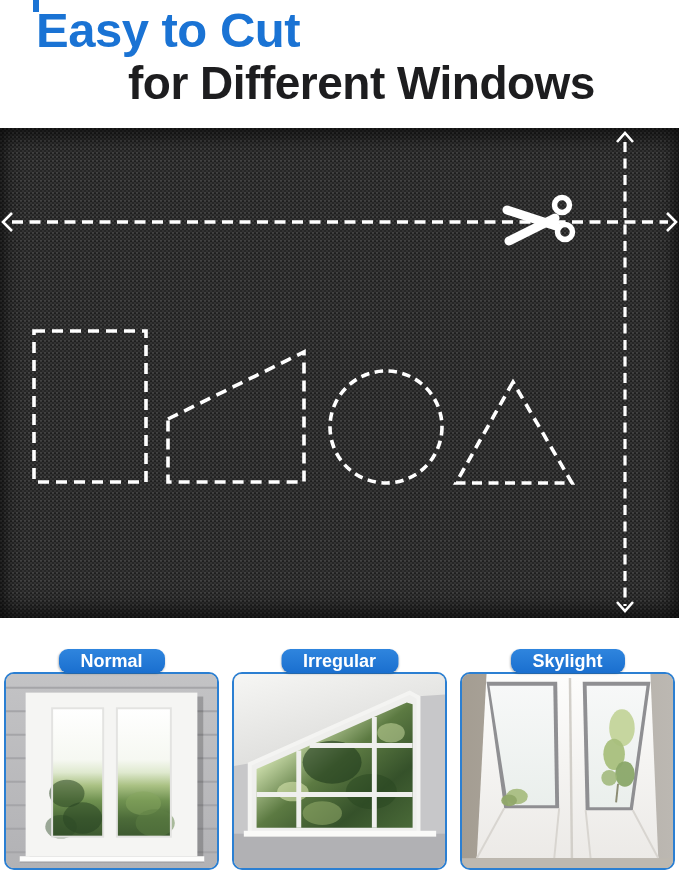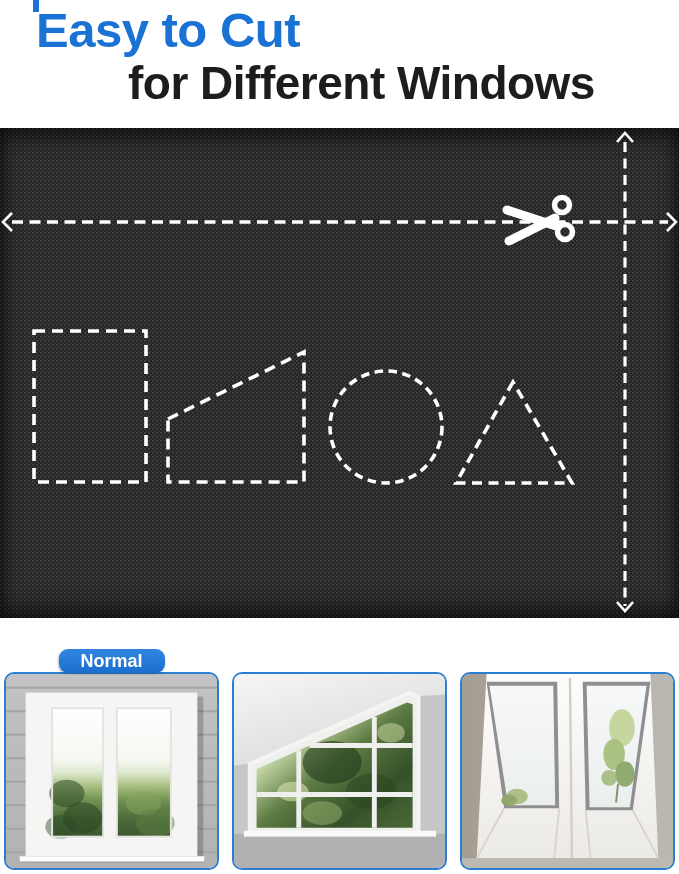--- a/index.html
+++ b/index.html
@@ -129,20 +129,21 @@
         </g>
         <rect x="47" y="35" width="52" height="131" fill="none" stroke="#e3e3e1" stroke-width="2"></rect>
         <rect x="113" y="35" width="55" height="131" fill="none" stroke="#e3e3e1" stroke-width="2"></rect>
         <rect x="14" y="186" width="188" height="6" fill="#fdfdfc"></rect>
         <line x1="14" y1="192" x2="202" y2="192" stroke="#9e9ea1" stroke-width="1.5"></line>
       </svg>
     </div>
   </div>
 
   <div class="card-wrap">
+    <div class="card-label">Irregular</div>
     <div class="card">
       <svg viewBox="0 0 215 198" preserveAspectRatio="none">
         <defs>
           <linearGradient id="ceil2" x1="0" y1="0" x2="0.6" y2="1">
             <stop offset="0" stop-color="#f6f6f4"></stop>
               <stop offset="1" stop-color="#d9d9d7"></stop>
           </linearGradient>
           <linearGradient id="tg2" x1="0" y1="0" x2="1" y2="1">
             <stop offset="0" stop-color="#eef2de"></stop>
               <stop offset="0.25" stop-color="#cfe0ae"></stop>
@@ -169,20 +170,21 @@
           <line x1="77" y1="73" x2="182" y2="73"></line>
           <line x1="23" y1="123" x2="182" y2="123"></line>
         </g>
         <polygon points="16,92 179,19 188,24 188,163 16,163" fill="none" stroke="#f4f4f2" stroke-width="4"></polygon>
         <rect x="10" y="160" width="196" height="6" fill="#fafaf8"></rect>
       </svg>
     </div>
   </div>
 
   <div class="card-wrap">
+    <div class="card-label">Skylight</div>
     <div class="card">
       <svg viewBox="0 0 215 198" preserveAspectRatio="none">
         <defs>
           <linearGradient id="wall3" x1="0" y1="0" x2="1" y2="0">
             <stop offset="0" stop-color="#a49d92"></stop>
               <stop offset="1" stop-color="#bcb8b2"></stop>
           </linearGradient>
           <linearGradient id="rev3" x1="0" y1="0" x2="0" y2="1">
             <stop offset="0" stop-color="#fdfdfc"></stop>
               <stop offset="1" stop-color="#eceae7"></stop>

